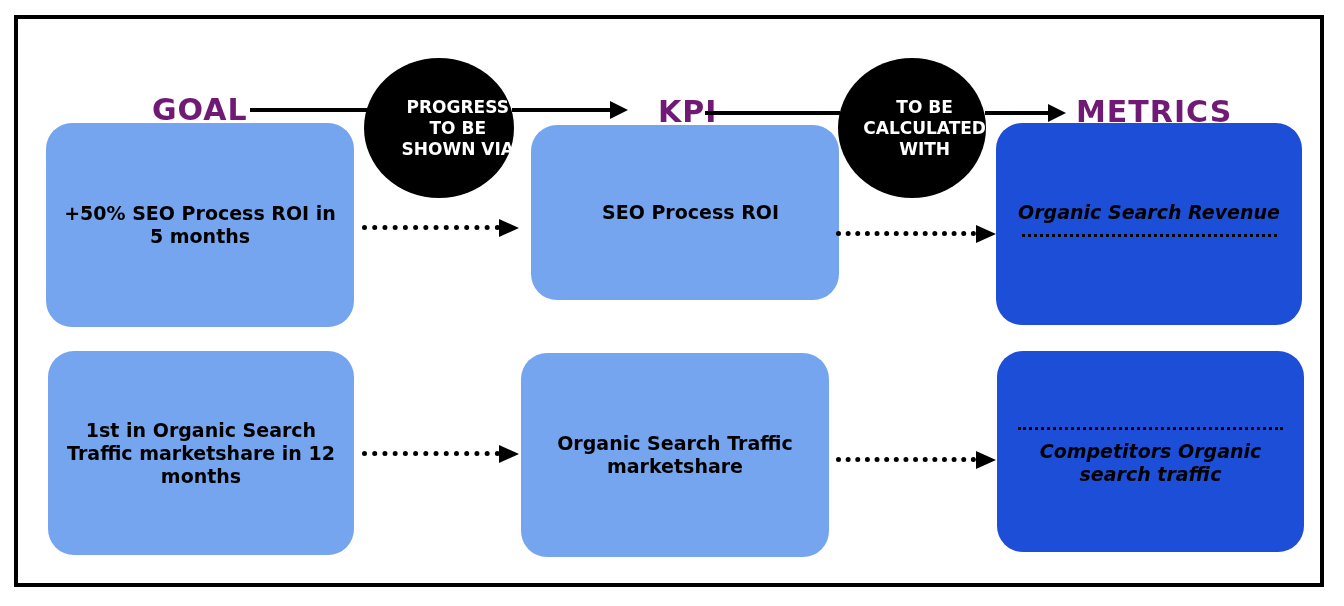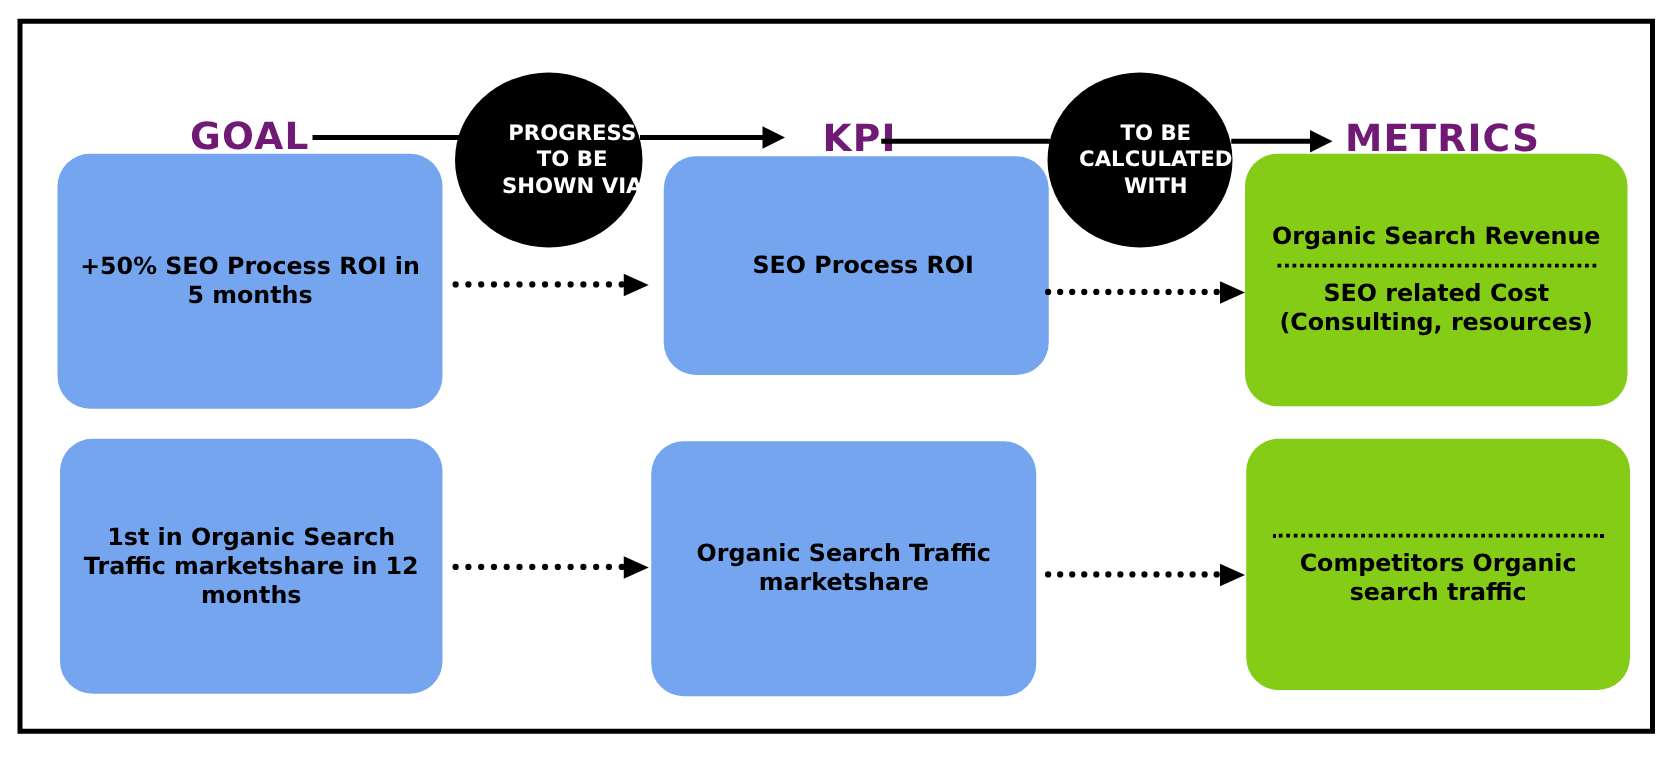--- a/index.html
+++ b/index.html
@@ -4,21 +4,21 @@
 <style>
   html, body { margin:0; padding:0; background:#fff; }
   body { width:1344px; height:606px; position:relative; overflow:hidden; font-family:"Liberation Sans", sans-serif; }
   .frame { position:absolute; left:14px; top:15px; width:1310px; height:572px; border:4px solid #000; box-sizing:border-box; }
   .hdr { position:absolute; font-weight:900; font-size:30px; color:#701a75; letter-spacing:1px; font-family:"DejaVu Sans", sans-serif; }
   .line { position:absolute; height:4px; background:#000; }
   .arrowhead { position:absolute; width:0; height:0; border-top:9px solid transparent; border-bottom:9px solid transparent; border-left:18px solid #000; }
   .circle { position:absolute; border-radius:50%; background:#000; color:#fff; display:flex; align-items:center; justify-content:flex-end; text-align:center; font-weight:bold; font-size:17px; line-height:21px; font-family:"DejaVu Sans", sans-serif; }
   .box { position:absolute; border-radius:26px; display:flex; flex-direction:column; align-items:center; justify-content:center; text-align:center; font-weight:bold; font-size:19px; line-height:23px; color:#000; font-family:"DejaVu Sans", sans-serif; box-sizing:border-box; padding:0 14px; }
   .blue { background:#76a5ef; }
-  .green { background:#84cc16; }
+  .green { background:#1d4ed8;font-style:italic; }
   .sep { width:255px; border-top:3px dotted #000; margin:10px 0 10px; }
   .dots { position:absolute; height:0; border-top:5px dotted #000; }
   .dot-head { position:absolute; width:0; height:0; border-top:9px solid transparent; border-bottom:9px solid transparent; border-left:20px solid #000; }
 </style>
 </head>
 <body>
 
 <div class="frame"></div>
 
 <div class="hdr" style="left:152px; top:92px;">GOAL</div>
@@ -57,21 +57,20 @@
 
 <div class="box blue" style="left:531px; top:125px; width:308px; height:175px;padding-left:25px;">
   <div>SEO Process ROI</div>
 </div>
 <div class="dots" style="left:836px; top:231px; width:140px;"></div>
 <div class="dot-head" style="left:976px; top:225px;"></div>
 
 <div class="box green" style="left:996px; top:123px; width:306px; height:202px;">
   <div>Organic Search Revenue</div>
   <div class="sep"></div>
-  <div>SEO related Cost (Consulting, resources)</div>
 </div>
 
 <div class="box blue" style="left:48px; top:351px; width:306px; height:204px;">
   <div>1st in Organic Search Traffic marketshare in 12 months</div>
 </div>
 <div class="dots" style="left:362px; top:451px; width:138px;"></div>
 <div class="dot-head" style="left:499px; top:445px;"></div>
 
 <div class="box blue" style="left:521px; top:353px; width:308px; height:204px;">
   <div>Organic Search Traffic marketshare</div>

